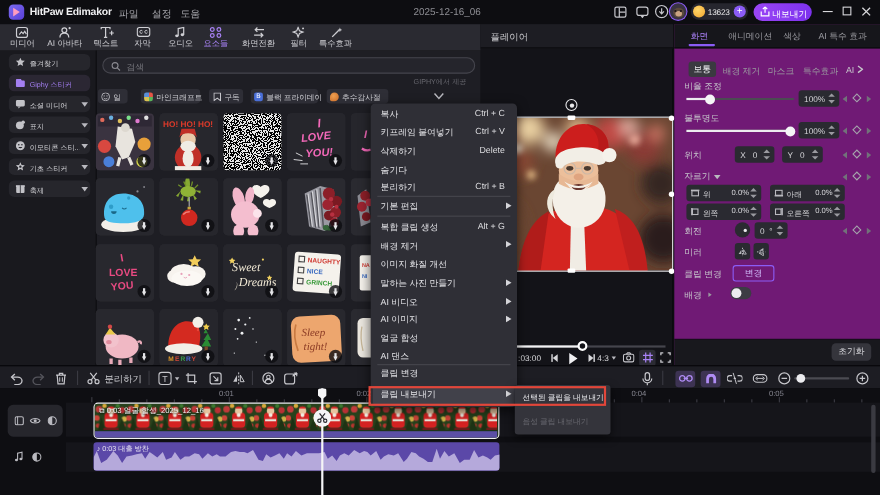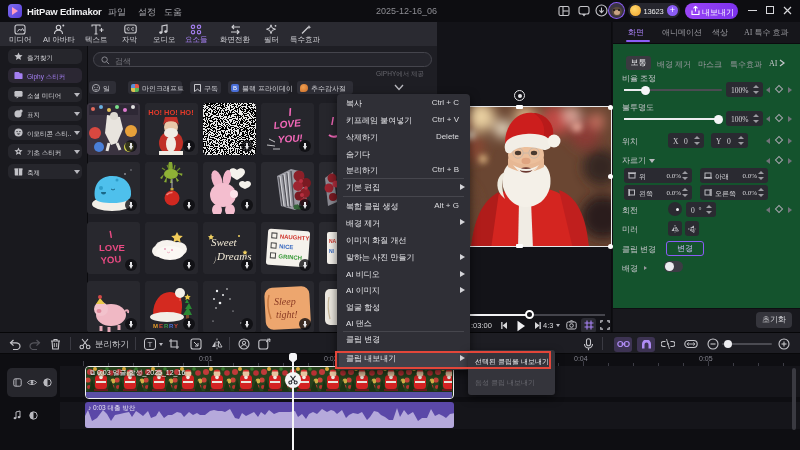--- a/index.html
+++ b/index.html
@@ -433,20 +433,23 @@
       <path d="M8 14 q-3 10 2 24" stroke="#c87a42" stroke-width="1.5" fill="none"></path>
     </svg><div class="dl"></div></div>
     <div class="cell c5 r4"><svg width="53" height="52">
       <rect width="53" height="52" fill="#2a2a30"></rect>
       <rect x="6" y="8" width="20" height="36" rx="5" fill="#ece8e0"></rect>
       <path d="M10 16 q-2 10 1 22" stroke="#c8b89a" stroke-width="1.2" fill="none"></path>
     </svg><div class="dl"></div></div>
   </div>
 
   <div class="abs" id="player" style="left:437px;top:22px;width:175px;height:310px;background:#131318;border-right:1px solid #0b0b0e;">
+    <div class="abs" style="left:0;top:0;width:175px;height:22px;background:#1d1d23;border-bottom:1px solid #0b0b0e;">
+      <div class="abs" style="left:9px;top:6px;font-size:8.5px;color:#c9c9cd;">플레이어</div>
+    </div>
 
     <div class="abs" style="left:0px;top:85px;width:174px;height:139px;outline:1px solid #e8e8ea;">
       <svg width="174" height="139">
         <defs>
           <filter id="bl" x="-30%" y="-30%" width="160%" height="160%">
               <feGaussianBlur stdDeviation="6"></feGaussianBlur>
             </filter>
           <filter id="bl2" x="-30%" y="-30%" width="160%" height="160%">
               <feGaussianBlur stdDeviation="3"></feGaussianBlur>
             </filter>
@@ -537,21 +540,21 @@
       </svg>
     <div class="abs" style="left:144px;top:295.5px;width:15px;height:15px;border-radius:3px;background:#2b2b33;"></div>
     <svg class="abs" style="left:147px;top:298px" width="10" height="10" viewBox="0 0 10 10">
         <path d="M3 0.5 v9 M7 0.5 v9 M0.5 3 h9 M0.5 7 h9" stroke="#a882f5" stroke-width="1.1"></path>
       </svg>
     <svg class="abs" style="left:163px;top:298px" width="10" height="10" viewBox="0 0 10 10">
         <path d="M0.8 3 V0.8 H3 M7 0.8 H9.2 V3 M9.2 7 V9.2 H7 M3 9.2 H0.8 V7" fill="none" stroke="#c6c6cb" stroke-width="1.2"></path>
       </svg>
   </div>
 
-  <div class="abs" id="rightpanel" style="left:613px;top:22px;width:187px;height:310px;background:#14532d;font-family:Liberation Serif, serif;">
+  <div class="abs" id="rightpanel" style="left:613px;top:22px;width:187px;height:310px;background:#701a75;">
     <style>
       .rp-lab{position:absolute;font-size:8px;color:#c6c6cb;}
       .spin{position:absolute;width:37px;height:15px;background:#2a2a31;border-radius:3px;}
       .spin .v{position:absolute;left:5px;top:3.5px;font-size:7.5px;color:#d5d5d9;}
       .ud{position:absolute;right:4px;top:3px;width:6px;height:9px;}
       .ud:before{content:"";position:absolute;top:0;left:0;border-left:3px solid transparent;border-right:3px solid transparent;border-bottom:3.5px solid #9a9aa0;}
       .ud:after{content:"";position:absolute;bottom:0;left:0;border-left:3px solid transparent;border-right:3px solid transparent;border-top:3.5px solid #9a9aa0;}
       .kf{position:absolute;width:26px;height:10px;}
       .kf i{position:absolute;top:2px;width:0;height:0;border-top:3px solid transparent;border-bottom:3px solid transparent;}
       .kf .l{left:0;border-right:4px solid #72727a;}

